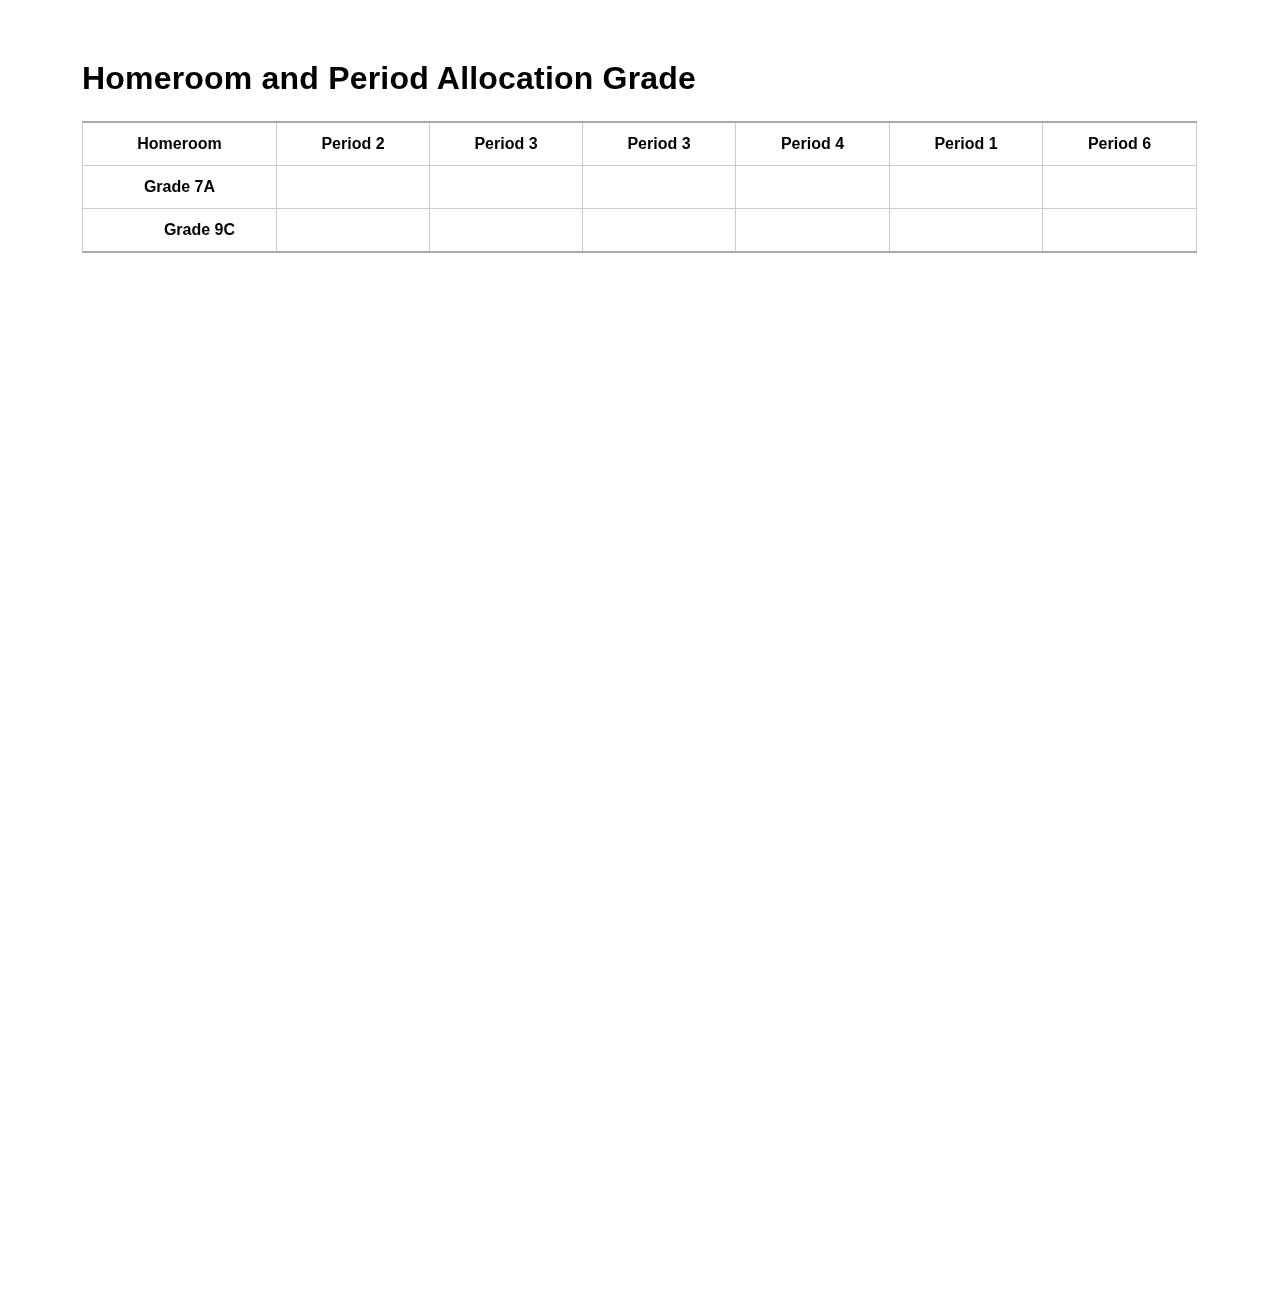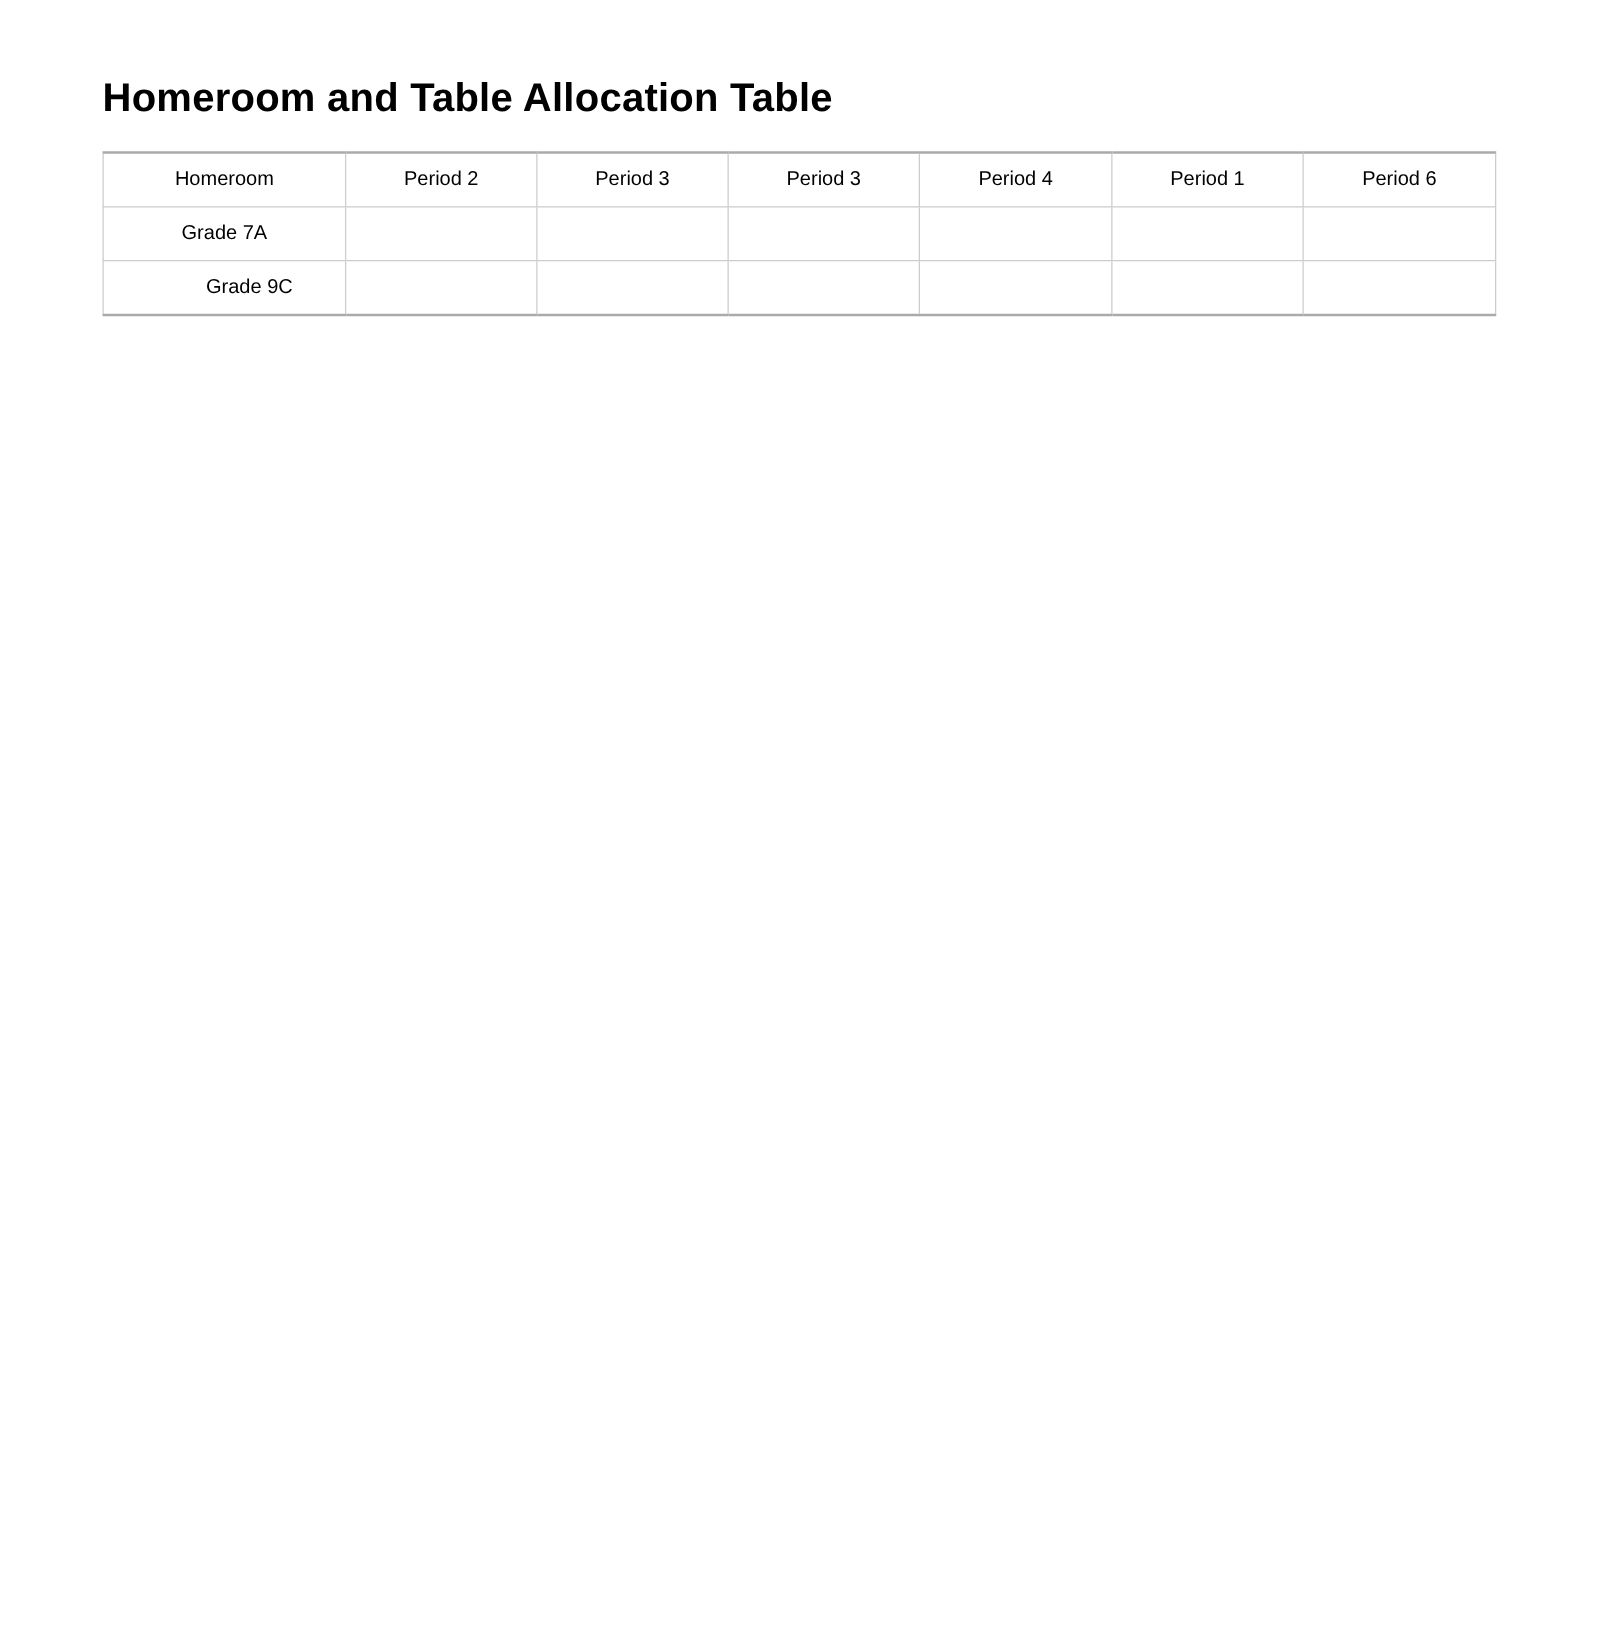--- a/index.html
+++ b/index.html
@@ -1,29 +1,29 @@
 <!DOCTYPE html>
 <html><head>
   <meta charset="utf-8">
   <style>
     html, body { margin: 0; padding: 0; background: #ffffff; }
     body { width: 1278px; height: 1300px; font-family: "Liberation Sans", sans-serif; color: #000; }
     .wrap { position: absolute; left: 82px; top: 58px; width: 1114px; }
     h1 { margin: 0; font-size: 32px; font-weight: bold; line-height: 40px; letter-spacing: 0.2px; }
     table { margin-top: 23px; width: 1114px; border-collapse: collapse; border-top: 2px solid #aaaaaa; border-bottom: 2px solid #aaaaaa; table-layout: fixed; }
-    th, td { border: 1px solid #cccccc; text-align: center; height: 42px; padding: 0; font-size: 16px; }
-    th { font-weight: normal; }
+    th, td { border: 1px solid #cccccc; text-align: center; height: 42px; padding: 0; font-size: 16px; font-weight: bold; }
+    th { font-weight: bold; }
     tr:first-child th { border-top: 2px solid #aaaaaa; }
     tr:last-child td { border-bottom: 2px solid #aaaaaa; padding-left: 40px; }
   </style>
 </head>
 <body>
 
 <div class="wrap">
-  <h1>Homeroom and Table Allocation Table</h1>
+  <h1>Homeroom and Period Allocation Grade</h1>
   <table>
     <colgroup>
       <col style="width:194px">
         <col style="width:153px">
         <col style="width:153px">
         <col style="width:153px">
         <col style="width:154px">
         <col style="width:153px">
         <col style="width:154px">
     </colgroup>

